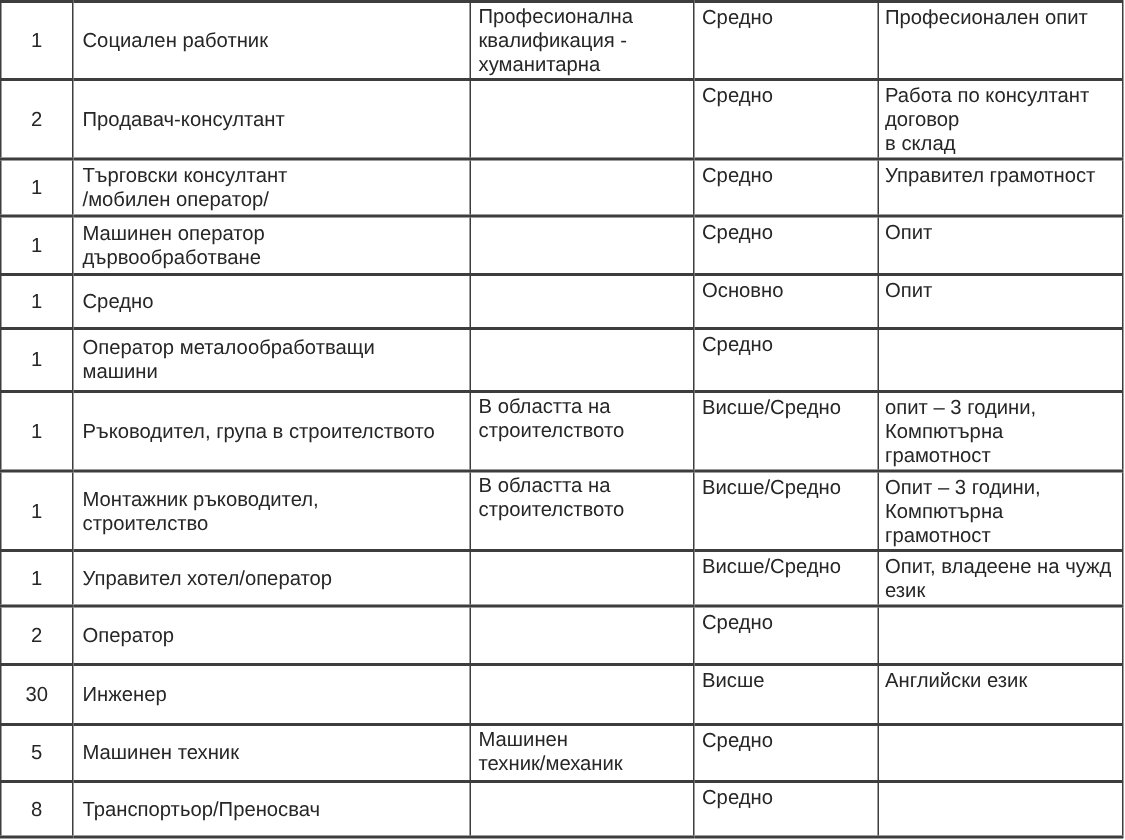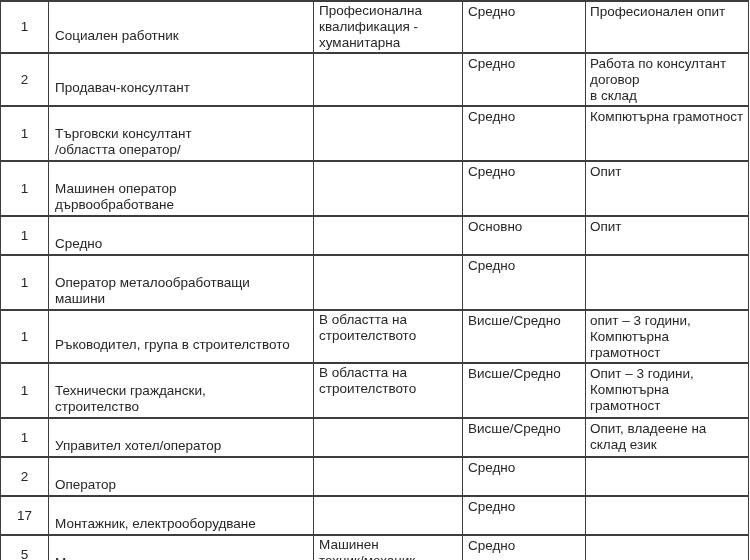--- a/index.html
+++ b/index.html
@@ -35,21 +35,21 @@
     overflow: hidden;
     box-sizing: border-box;
   }
   td.c-count {
     text-align: center;
     vertical-align: middle;
     padding: 0 2px;
   }
   td.c-pos {
     vertical-align: middle;
-    padding: 19px 4px 2px 6px;
+    padding: 2px 4px 2px 6px;
     white-space: pre-line;
   }
   td.c-qual {
     vertical-align: top;
     padding: 1px 4px 1px 5px;
     white-space: pre-line;
     margin-left: 22px;
   }
   td.c-edu {
     vertical-align: top;
@@ -90,24 +90,24 @@
           <td class="c-count">2</td>
           <td class="c-pos">Продавач-консултант</td>
           <td class="c-qual"></td>
           <td class="c-edu">Средно</td>
           <td class="c-req">Работа по консултант договор
 в склад</td>
         </tr>
         <tr style="height: 37px;">
           <td class="c-count">1</td>
           <td class="c-pos">Търговски консултант
-/областта оператор/</td>
+/мобилен оператор/</td>
           <td class="c-qual"></td>
           <td class="c-edu">Средно</td>
-          <td class="c-req">Компютърна грамотност</td>
+          <td class="c-req">Управител грамотност</td>
         </tr>
         <tr style="height: 39px;">
           <td class="c-count">1</td>
           <td class="c-pos">Машинен оператор
 дървообработване</td>
           <td class="c-qual"></td>
           <td class="c-edu">Средно</td>
           <td class="c-req">Опит</td>
         </tr>
         <tr style="height: 36px;">
@@ -129,48 +129,48 @@
           <td class="c-count">1</td>
           <td class="c-pos">Ръководител, група в строителството</td>
           <td class="c-qual">В областта на
 строителството</td>
           <td class="c-edu">Висше/Средно</td>
           <td class="c-req">опит – 3 години, Компютърна
 грамотност</td>
         </tr>
         <tr style="height: 36px;">
           <td class="c-count">1</td>
-          <td class="c-pos">Технически граждански,
+          <td class="c-pos">Монтажник ръководител,
 строителство</td>
           <td class="c-qual">В областта на
 строителството</td>
           <td class="c-edu">Висше/Средно</td>
           <td class="c-req">Опит – 3 години, Компютърна
 грамотност</td>
         </tr>
         <tr style="height: 37px;">
           <td class="c-count">1</td>
           <td class="c-pos">Управител хотел/оператор</td>
           <td class="c-qual"></td>
           <td class="c-edu">Висше/Средно</td>
-          <td class="c-req">Опит, владеене на склад език</td>
+          <td class="c-req">Опит, владеене на чужд език</td>
         </tr>
         <tr style="height: 39px;">
           <td class="c-count">2</td>
           <td class="c-pos">Оператор</td>
           <td class="c-qual"></td>
           <td class="c-edu">Средно</td>
           <td class="c-req"></td>
         </tr>
-        <tr style="height: 38px;">
-          <td class="c-count">17</td>
-          <td class="c-pos">Монтажник, електрооборудване</td>
+        <tr style="height: 40px;">
+          <td class="c-count">30</td>
+          <td class="c-pos">Инженер</td>
           <td class="c-qual"></td>
-          <td class="c-edu">Средно</td>
-          <td class="c-req"></td>
+          <td class="c-edu">Висше</td>
+          <td class="c-req">Английски език</td>
         </tr>
         <tr style="height: 38px;">
           <td class="c-count">5</td>
           <td class="c-pos">Машинен техник</td>
           <td class="c-qual">Машинен
 техник/механик</td>
           <td class="c-edu">Средно</td>
           <td class="c-req"></td>
         </tr>
         <tr style="height: 37px;">

